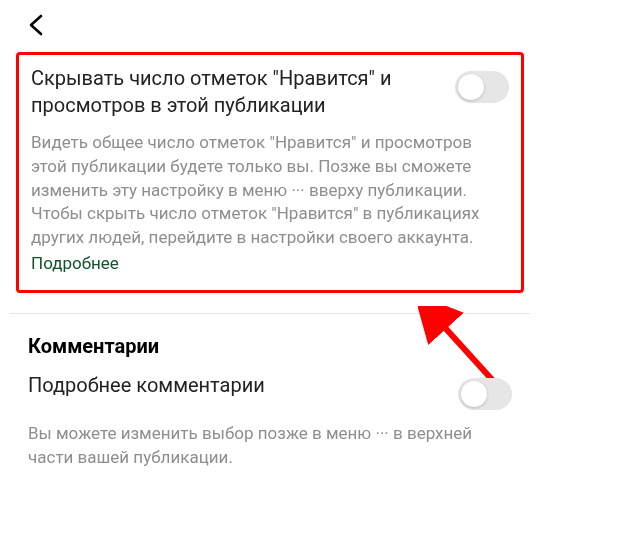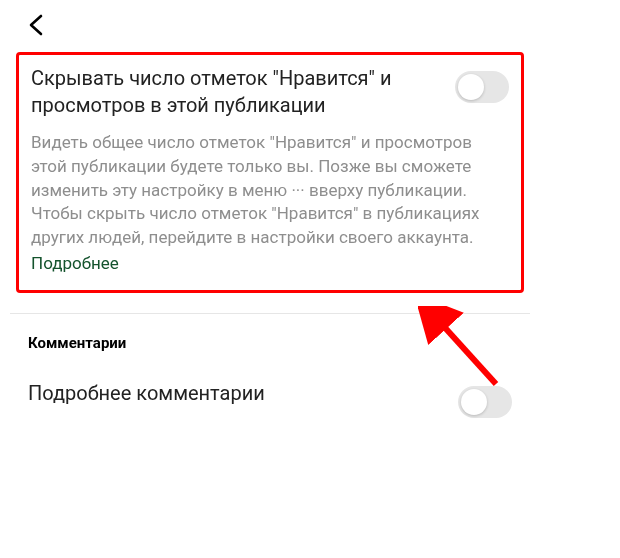--- a/index.html
+++ b/index.html
@@ -99,26 +99,26 @@
       line-height: 1.4;
       margin-top: 2px;
       display: inline-block;
     }
     .divider {
       height: 1px;
       background: #e6e6e6;
       margin: 20px 0;
     }
     .section-title {
-      font-size: 15px;
+      font-size: 20px;
       font-weight: 700;
       color: #000;
       padding: 0 18px;
       margin-top: 6px;
-      margin-bottom: 28px;
+      margin-bottom: 14px;
     }
     .arrow-anno {
       position: absolute;
       right: 22px;
       top: 306px;
       width: 90px;
       height: 90px;
       pointer-events: none;
     }
   </style>
@@ -155,15 +155,16 @@
 
   <div class="divider"></div>
 
   <div class="section-title">Комментарии</div>
 
   <div class="section" style="padding-top:0;">
     <div class="row">
       <div class="row-label">Подробнее комментарии</div>
       <div class="toggle"></div>
     </div>
+    <div class="description">Вы можете изменить выбор позже в меню ··· в верхней части вашей публикации.</div>
   </div>
 
 </div>
 
 </body></html>

